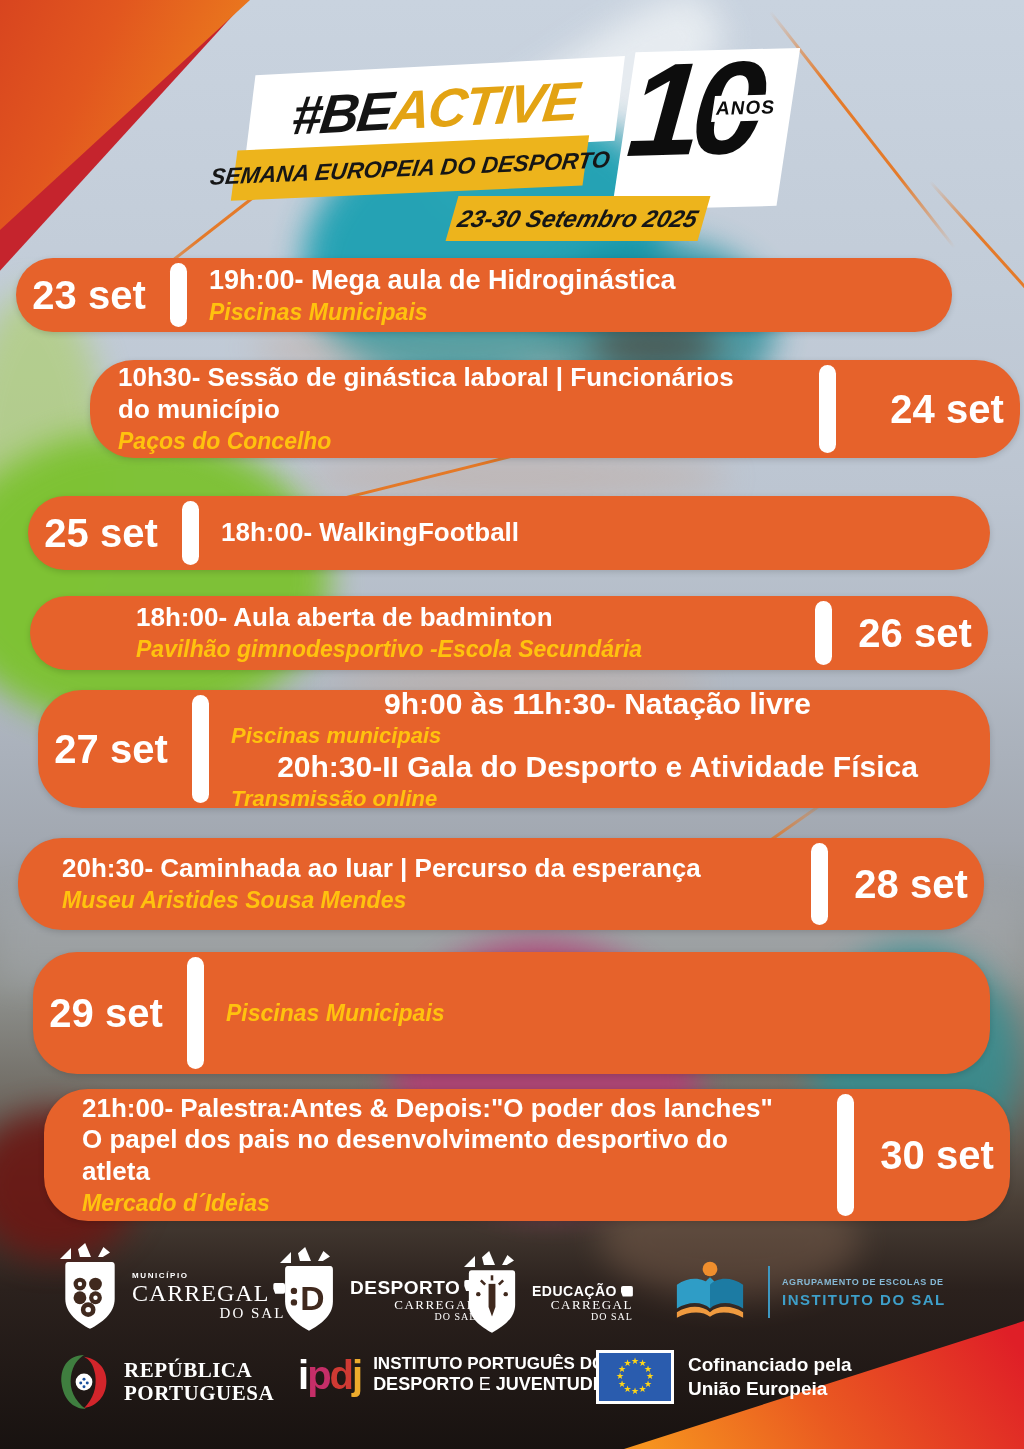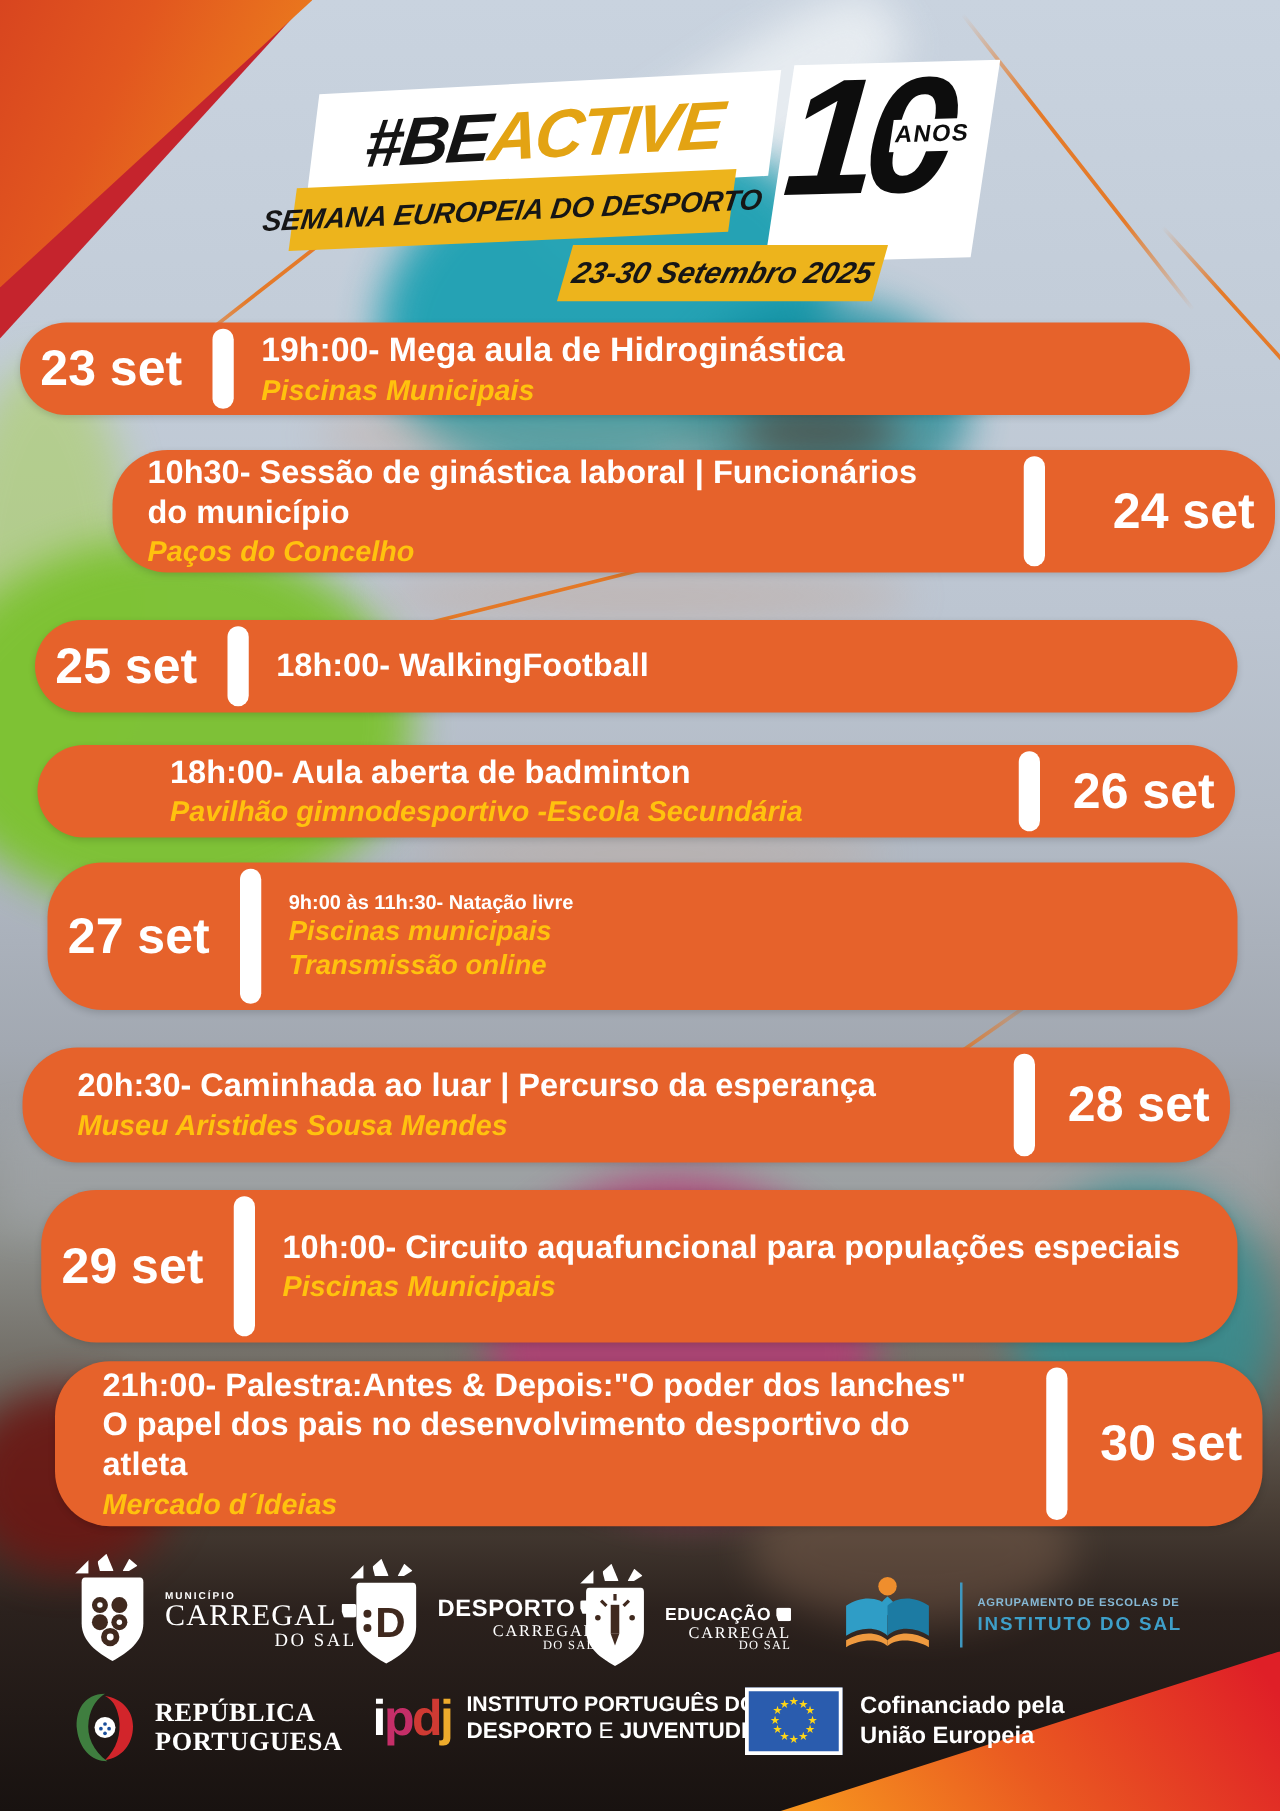--- a/index.html
+++ b/index.html
@@ -66,21 +66,21 @@
   .side-left .event-divider{margin-left:8px;margin-right:22px;}
   .side-right .event-divider{margin-left:14px;margin-right:10px;}
   .event-content{flex:1;min-width:0;padding-right:26px;}
   .side-right .event-content{padding-left:30px;}
   .event-row:nth-child(2) .event-content{padding-left:28px;}
   .event-row:nth-child(4) .event-content{padding-left:106px;}
   .event-row:nth-child(6) .event-content{padding-left:44px;}
   .event-row:nth-child(8) .event-content{padding-left:38px;}
   .line-title{color:#fff;font-weight:700;font-size:26px;line-height:1.22;}
   .event-row:nth-child(1) .line-title{font-size:27px;}
-  .event-row:nth-child(5) .line-title{font-size:16px;}
+  .event-row:nth-child(5) .line-title{font-size:30px;text-align:center;}
   .line-venue{color:#ffc20e;font-weight:700;font-style:italic;font-size:23px;line-height:1.2;margin-top:2px;}
   .event-row:nth-child(5) .line-venue{font-size:22px;margin-top:0;}
   
   .logo{position:absolute;display:flex;align-items:center;color:#fff;}
   .crest-wrap{position:relative;flex:0 0 auto;}
   .crest-leaf{position:absolute;background:#fff;}
   .leaf1{left:2px;top:-10px;width:11px;height:11px;clip-path:polygon(0 100%,100% 0,100% 100%);}
   .leaf2{left:20px;top:-15px;width:13px;height:14px;clip-path:polygon(0 45%,55% 0,100% 100%,15% 100%);}
   .leaf3{left:40px;top:-11px;width:12px;height:10px;clip-path:polygon(0 100%,45% 0,100% 55%,40% 100%);}
   .logo-municipio{left:58px;top:1258px;}
@@ -197,36 +197,36 @@
         </div>
         <div class="event-divider"></div>
         <div class="event-date">26 set</div>
       </div>
       <div class="event-row side-left">
         <div class="event-date">27 set</div>
         <div class="event-divider"></div>
         <div class="event-content">
           <div class="line-title">9h:00 às 11h:30- Natação livre</div>
           <div class="line-venue">Piscinas municipais</div>
+          <div class="line-title">20h:30-II Gala do Desporto e Atividade Física</div>
           <div class="line-venue">Transmissão online</div>
         </div>
       </div>
       <div class="event-row side-right">
         <div class="event-content">
           <div class="line-title">20h:30- Caminhada ao luar | Percurso da esperança</div>
           <div class="line-venue">Museu Aristides Sousa Mendes</div>
         </div>
         <div class="event-divider"></div>
         <div class="event-date">28 set</div>
       </div>
       <div class="event-row side-left">
         <div class="event-date">29 set</div>
         <div class="event-divider"></div>
         <div class="event-content">
-          <div class="line-title">10h:00- Circuito aquafuncional para populações especiais</div>
           <div class="line-venue">Piscinas Municipais</div>
         </div>
       </div>
       <div class="event-row side-right">
         <div class="event-content">
           <div class="line-title">21h:00- Palestra:Antes &amp; Depois:"O poder dos lanches"</div>
           <div class="line-title">O papel dos pais no desenvolvimento desportivo do atleta</div>
           <div class="line-venue">Mercado d´Ideias</div>
         </div>
         <div class="event-divider"></div>

